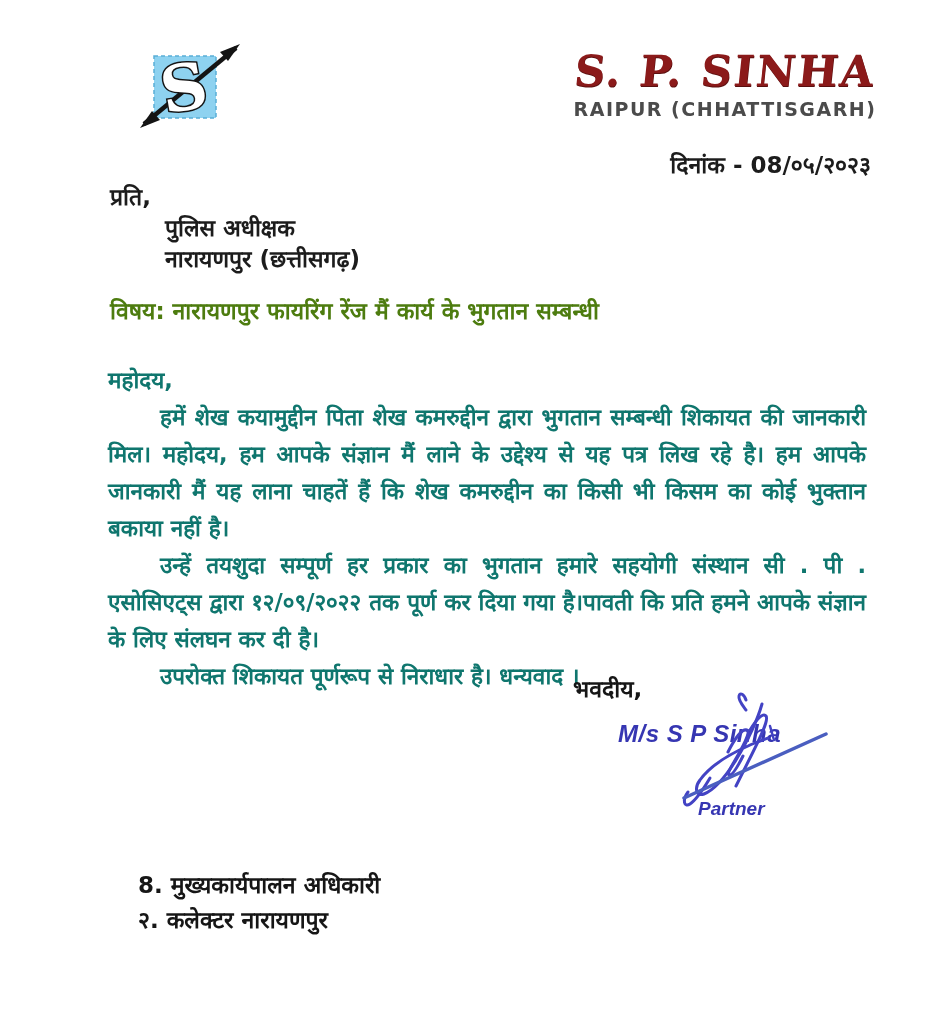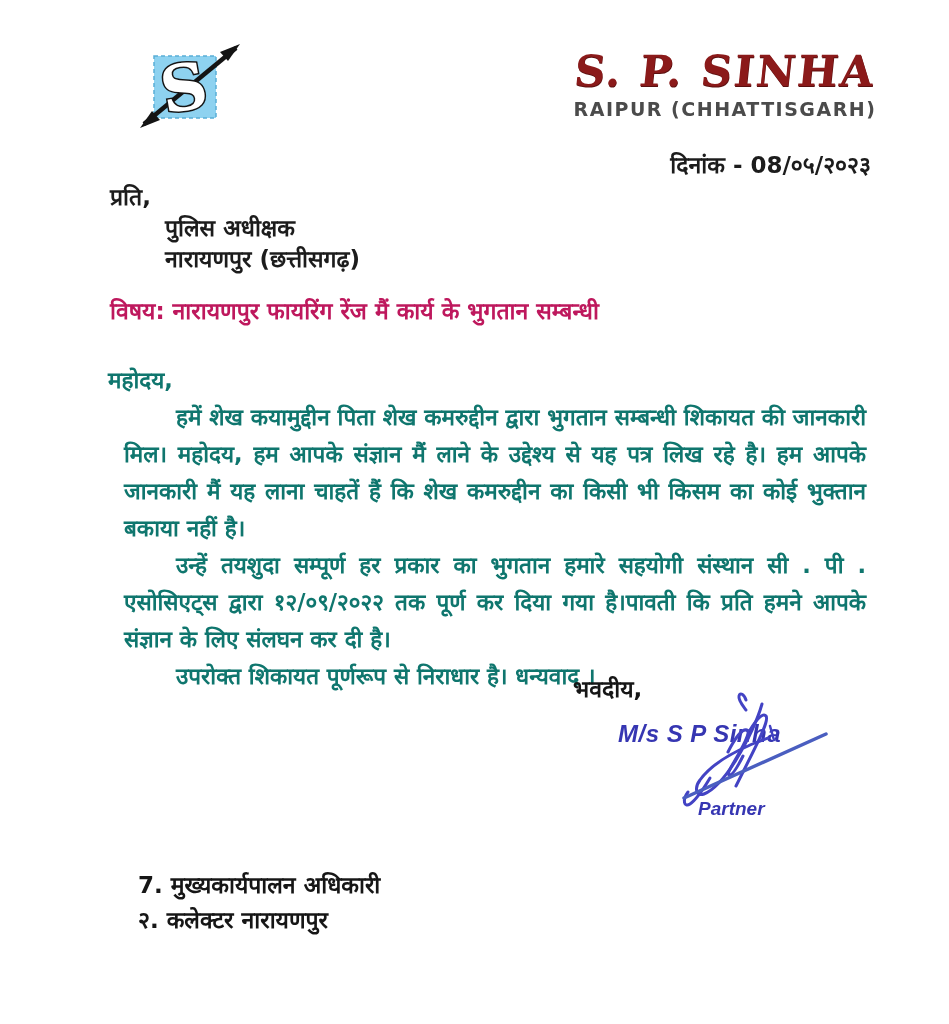--- a/index.html
+++ b/index.html
@@ -62,39 +62,38 @@
   .recipient { position: absolute; left: 110px; top: 182px; font-size: 23px; font-weight: 600; line-height: 31px; }
   .recipient .indent { margin-left: 55px; }
 
   
   .subject {
     position: absolute;
     left: 110px;
     top: 294px;
     font-size: 23px;
     font-weight: 700;
-    color: #be185d;
+    color: #4d7c0f;
   }
 
   
   .body-block {
     position: absolute;
     left: 108px;
     top: 362px;
     width: 758px;
     font-size: 22.5px;
     font-weight: 600;
     line-height: 37px;
     color: #0f766e;
   }
   .body-block .greeting { margin-bottom: 0; }
   .body-block p.para {
     text-indent: 52px;
     text-align: justify;
-    margin-left: 16px;
   }
 
   
   .closing { position: absolute; left: 573px; top: 672px; width: 300px; }
   .valediction { font-size: 23px; font-weight: 600; color: #161616; }
   .stamp { position: relative; margin-top: 16px; margin-left: 45px; width: 240px; height: 110px; }
   .firm-name {
     font-family: "Liberation Sans", sans-serif;
     font-style: italic;
     font-weight: bold;
@@ -176,17 +175,17 @@
           <path d="M60 96 C54 106 46 118 40 122 C34 126 32 118 38 110"></path>
         </g>
         <path d="M34 116 L176 52" stroke="#4a5ec0" stroke-width="3.5" fill="none" stroke-linecap="round"></path>
         <path d="M120 44 L124 58" stroke="#4343c4" stroke-width="2.5" fill="none" stroke-linecap="round"></path>
       </svg>
       <div class="signer-title">Partner</div>
     </div>
   </div>
 
   <div class="copies">
-    <div class="item">7. मुख्यकार्यपालन अधिकारी</div>
+    <div class="item">8. मुख्यकार्यपालन अधिकारी</div>
     <div class="item">२. कलेक्टर नारायणपुर</div>
   </div>
 
 </div>
 
 </body></html>

